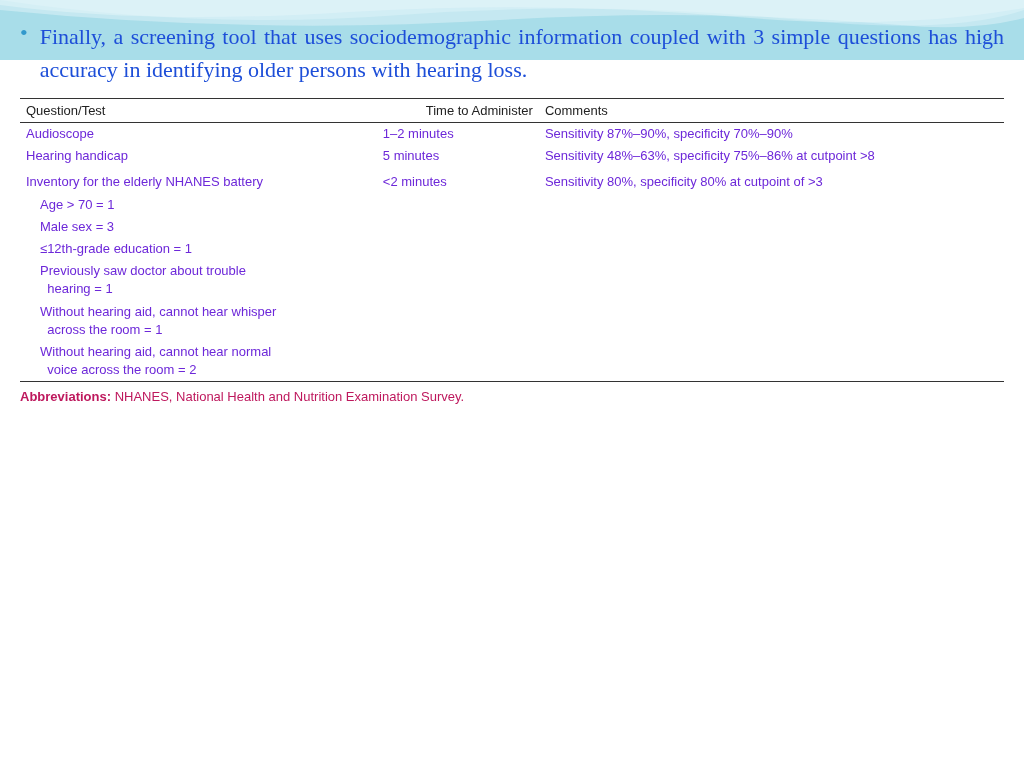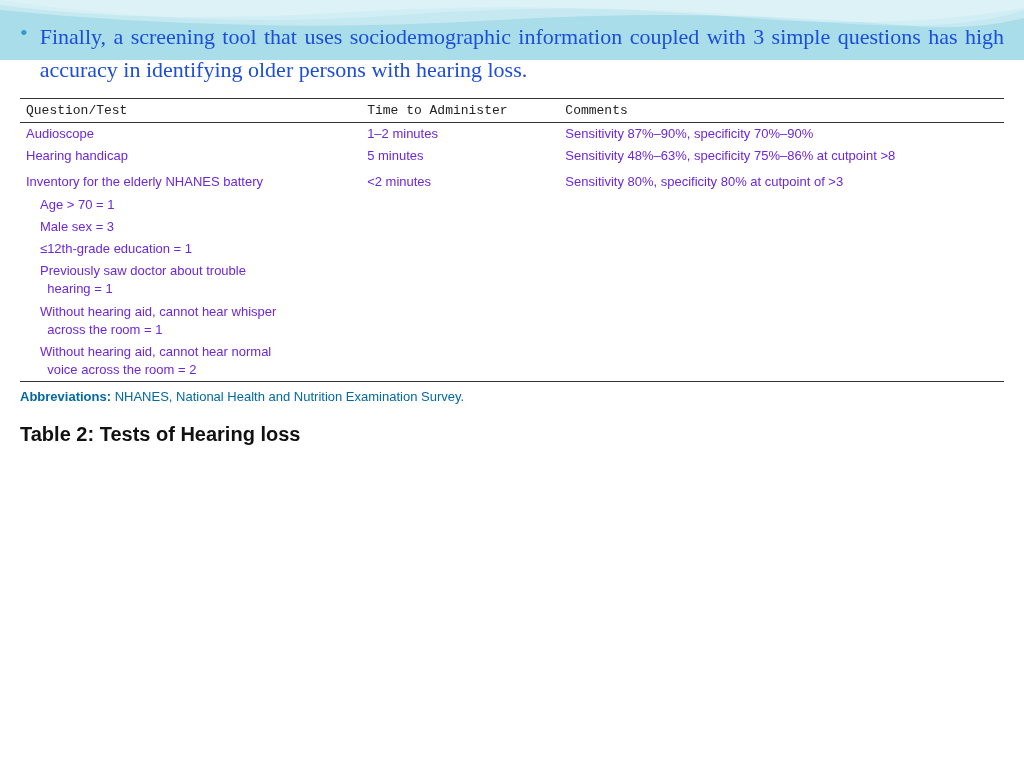--- a/index.html
+++ b/index.html
@@ -68,33 +68,32 @@
 
     table {
       width: 100%;
       border-collapse: collapse;
       font-size: 13px;
       font-family: Arial, sans-serif;
     }
 
     table thead tr {
       border-bottom: 1px solid #333;
-      font-family: Liberation Mono, monospace;
     }
 
     table thead th {
       padding: 4px 6px;
       text-align: left;
       font-weight: normal;
       font-size: 13px;
       color: #222;
     }
 
     table thead th:nth-child(2) {
-      text-align: left;
+      text-align: right;
     }
 
     table thead th:nth-child(3) {
       text-align: left;
       margin-top: 26px;
     }
 
     table tbody td {
       padding: 2px 6px;
       vertical-align: top;
@@ -104,21 +103,21 @@
     }
 
     .table-bottom-border {
       border-top: 1.5px solid #333;
       padding-top: 5px;
     }
 
     .abbreviations {
       font-size: 13px;
       font-family: Arial, sans-serif;
-      color: #0369a1;
+      color: #be185d;
       margin-top: 3px;
     }
 
     .abbreviations strong {
       font-weight: bold;
     }
 
     .table-title {
       font-size: 20px;
       font-weight: bold;
@@ -213,15 +212,14 @@
       </tbody>
     </table>
 
     <div class="table-bottom-border">
       <span class="abbreviations">
         <strong>Abbreviations:</strong><span> NHANES, National Health and Nutrition Examination Survey.</span>
       </span>
     </div>
   </div>
 
-  <div class="table-title">Table 2: Tests of Hearing loss</div>
 
 </div>
 
 </body></html>

